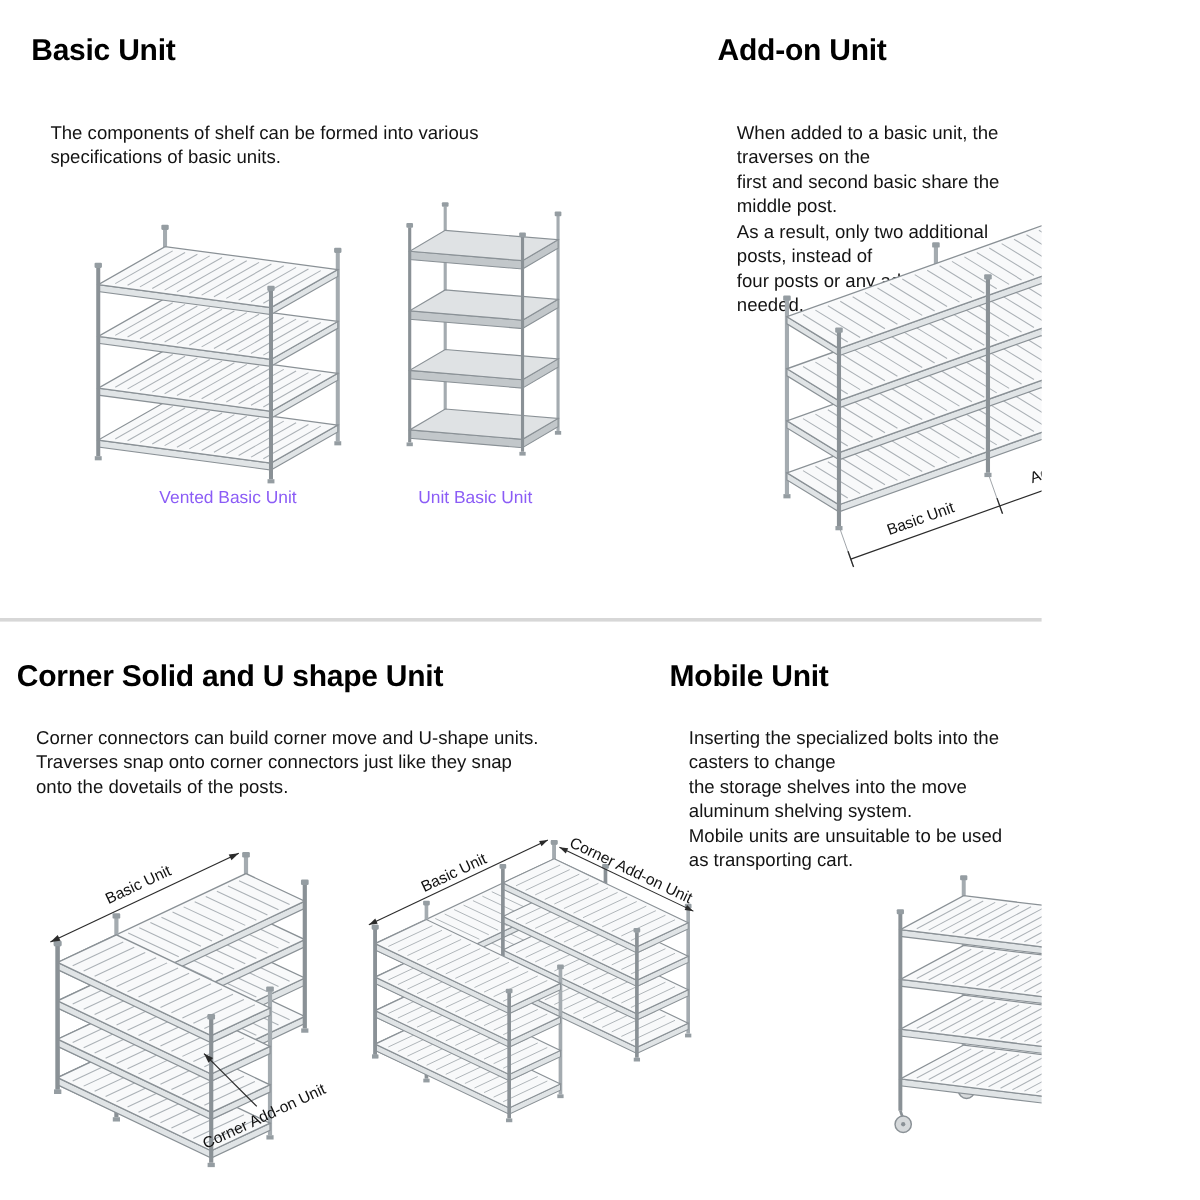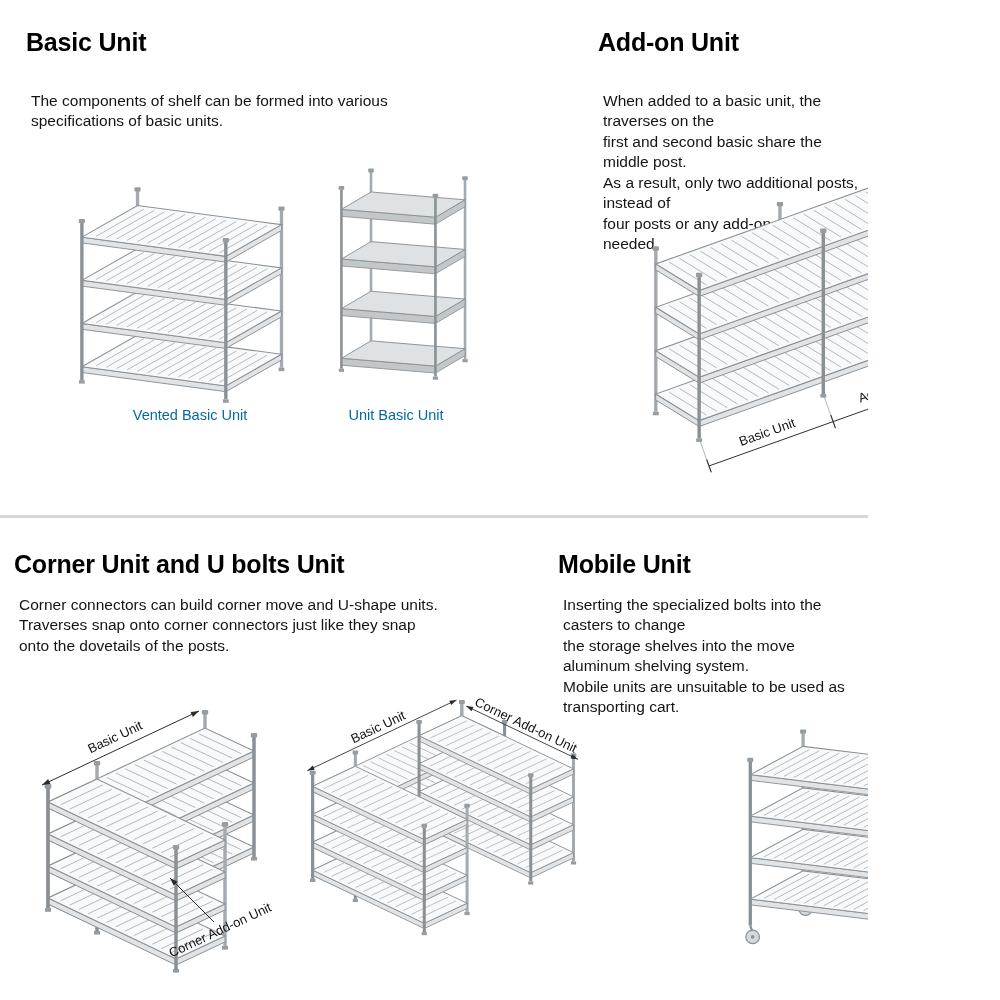--- a/index.html
+++ b/index.html
@@ -1,20 +1,20 @@
 <!DOCTYPE html>
 <html><head>
 <meta charset="utf-8">
 <style>
   html,body{margin:0;padding:0;background:#fff;}
   .page{position:relative;width:868px;height:1000px;background:#fff;overflow:hidden;
         font-family:"Liberation Sans",sans-serif;color:#111;border-radius:28px;}
   .title{position:absolute;margin:0;font-size:25px;font-weight:700;color:#000;letter-spacing:-0.2px;}
-  .desc{position:absolute;margin:5px;font-size:15.5px;line-height:1.32;color:#141414;white-space:pre-line;}
-  .caption{position:absolute;font-size:14.5px;color:#0369a1;transform:translateX(-50%);white-space:nowrap;}
+  .desc{position:absolute;margin:16px;font-size:15.5px;line-height:1.32;color:#141414;white-space:pre-line;}
+  .caption{position:absolute;font-size:14.5px;color:#8b5cf6;transform:translateX(-50%);white-space:nowrap;}
   .dim-label{position:absolute;font-size:13px;color:#111;white-space:nowrap;
              transform:translate(-50%,-50%) rotate(var(--r));}
   .divider{position:absolute;left:0;width:1000px;height:3px;background:#d7d7d7;}
   svg.illus{position:absolute;overflow:visible;}
 </style>
 </head>
 <body>
 
 <div class="page">
 
@@ -270,21 +270,21 @@
         <line x1="317.6456452210129" y1="193.40780661883613" x2="322.3543547789871" y2="206.59219338116387" stroke="#2b2b2b" stroke-width="1.1"></line>
       </svg>
     <div class="dim-label" style="left:767px;top:432px;--r:-19.7deg">Basic Unit</div>
     <div class="dim-label" style="left:891px;top:387px;--r:-19.7deg">Add-on Unit</div>
   </div>
 
   <div class="divider" style="top:515px"></div>
 
   
   <div style="display:contents">
-    <h1 class="title" style="left:14px;top:550px">Corner Unit and U bolts Unit</h1>
+    <h1 class="title" style="left:14px;top:550px">Corner Solid and U shape Unit</h1>
     <p class="desc" style="left:14px;top:590px">Corner connectors can build corner move and U-shape units.
 Traverses snap onto corner connectors just like they snap
 onto the dovetails of the posts.</p>
     <svg id="svg-corner" class="illus" style="left:18px;top:630px;width:250px;height:350px" viewBox="0 0 250 350">
         <line x1="30" y1="278" x2="30" y2="158" stroke="#a4abb0" stroke-width="3.5"></line>
         <rect x="26.8" y="154" width="6.4" height="4.5" rx="1" fill="#959da2"></rect>
         <rect x="27" y="278" width="6" height="3.6" fill="#959da2"></rect>
         <line x1="187" y1="204" x2="187" y2="84" stroke="#a4abb0" stroke-width="3.5"></line>
         <rect x="183.8" y="80" width="6.4" height="4.5" rx="1" fill="#959da2"></rect>
         <rect x="184" y="204" width="6" height="3.6" fill="#959da2"></rect>

